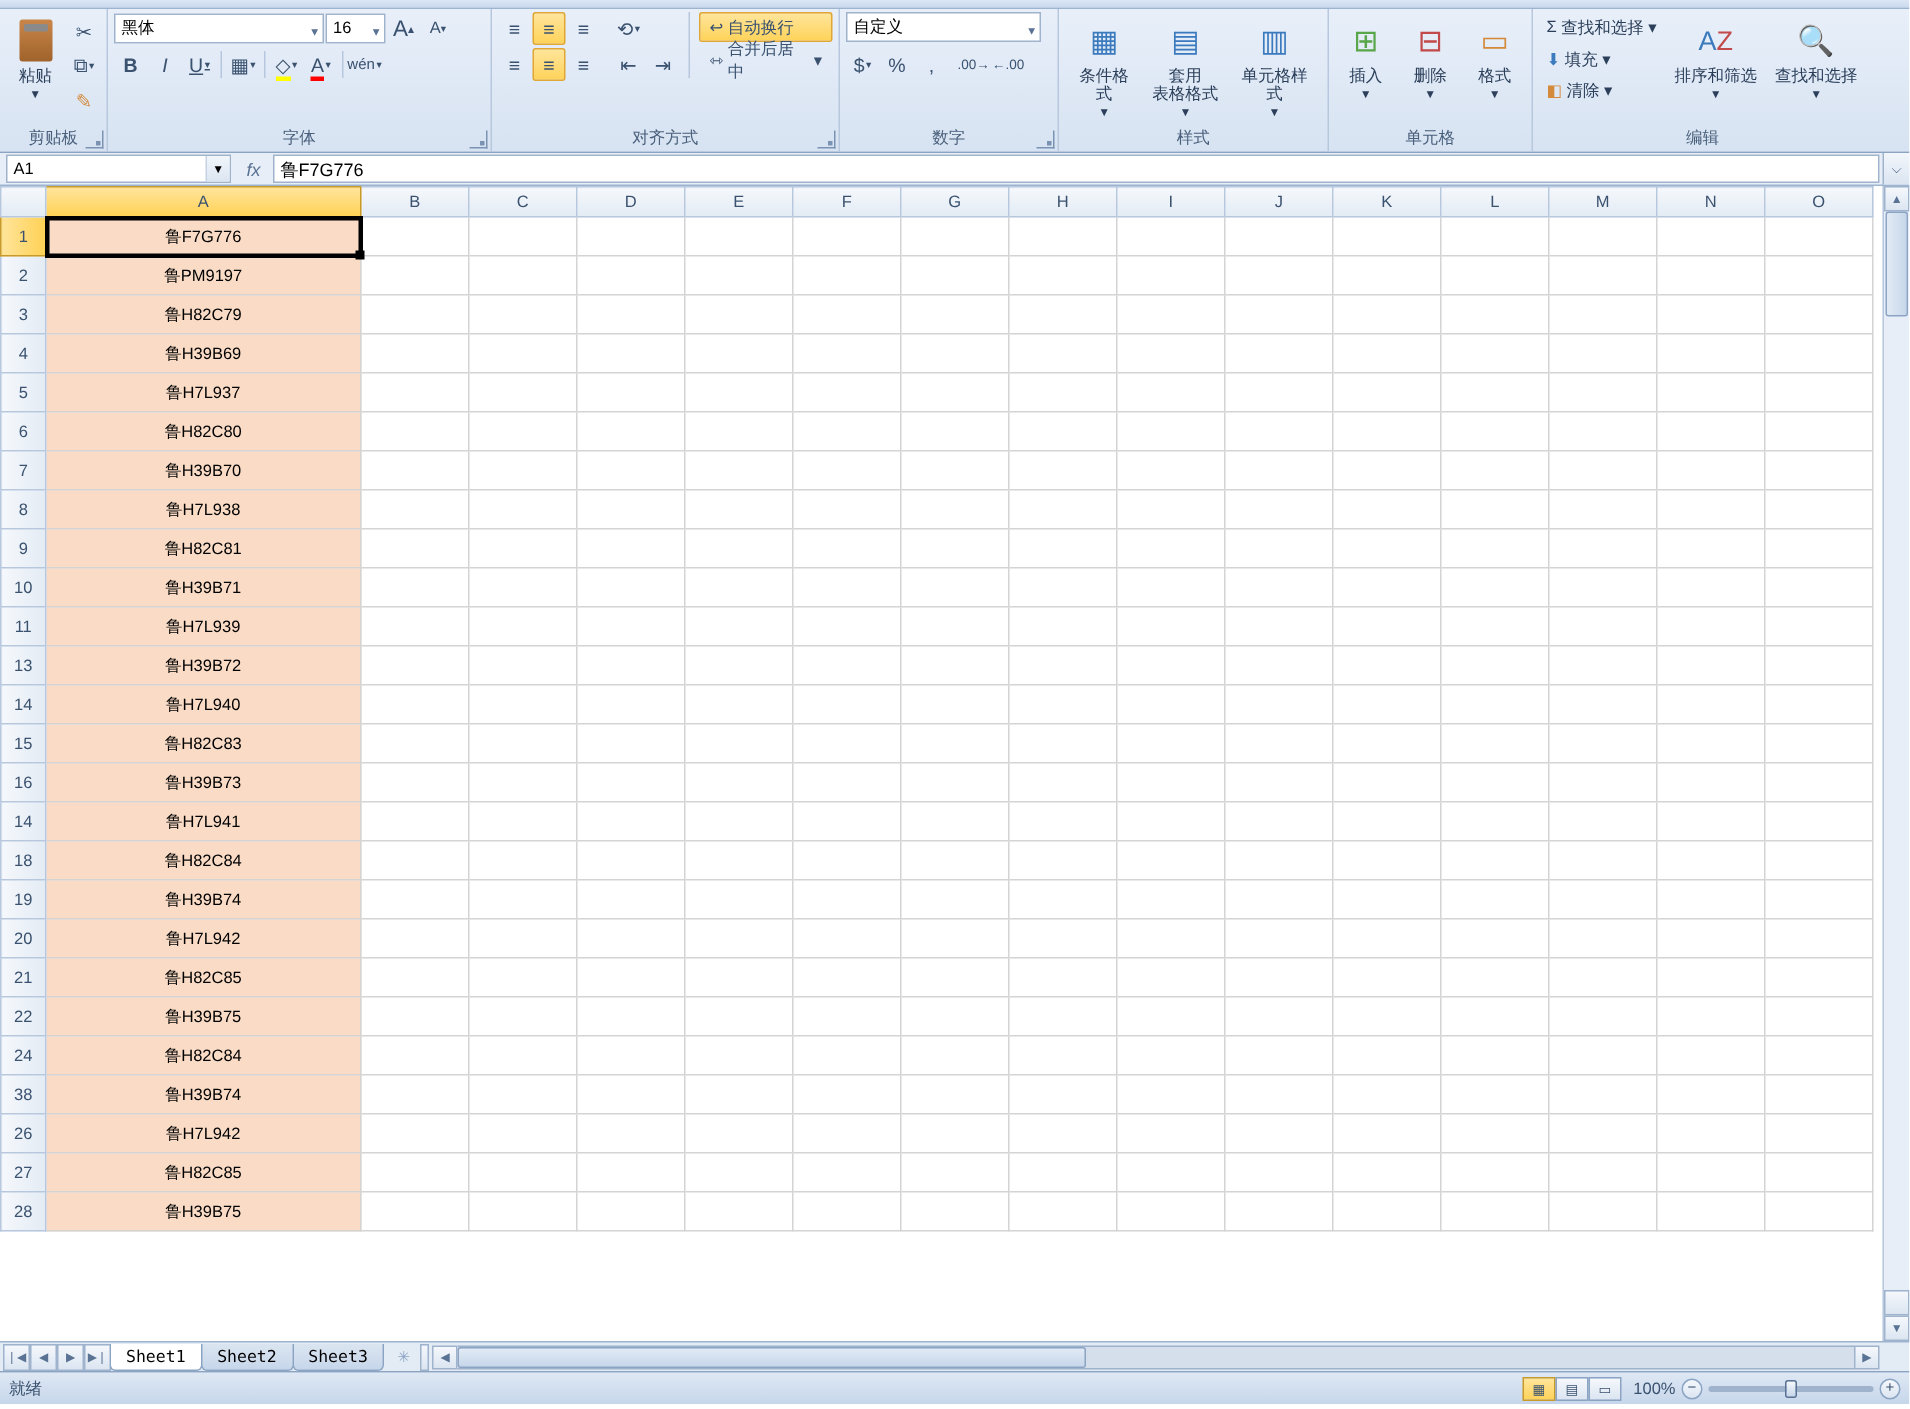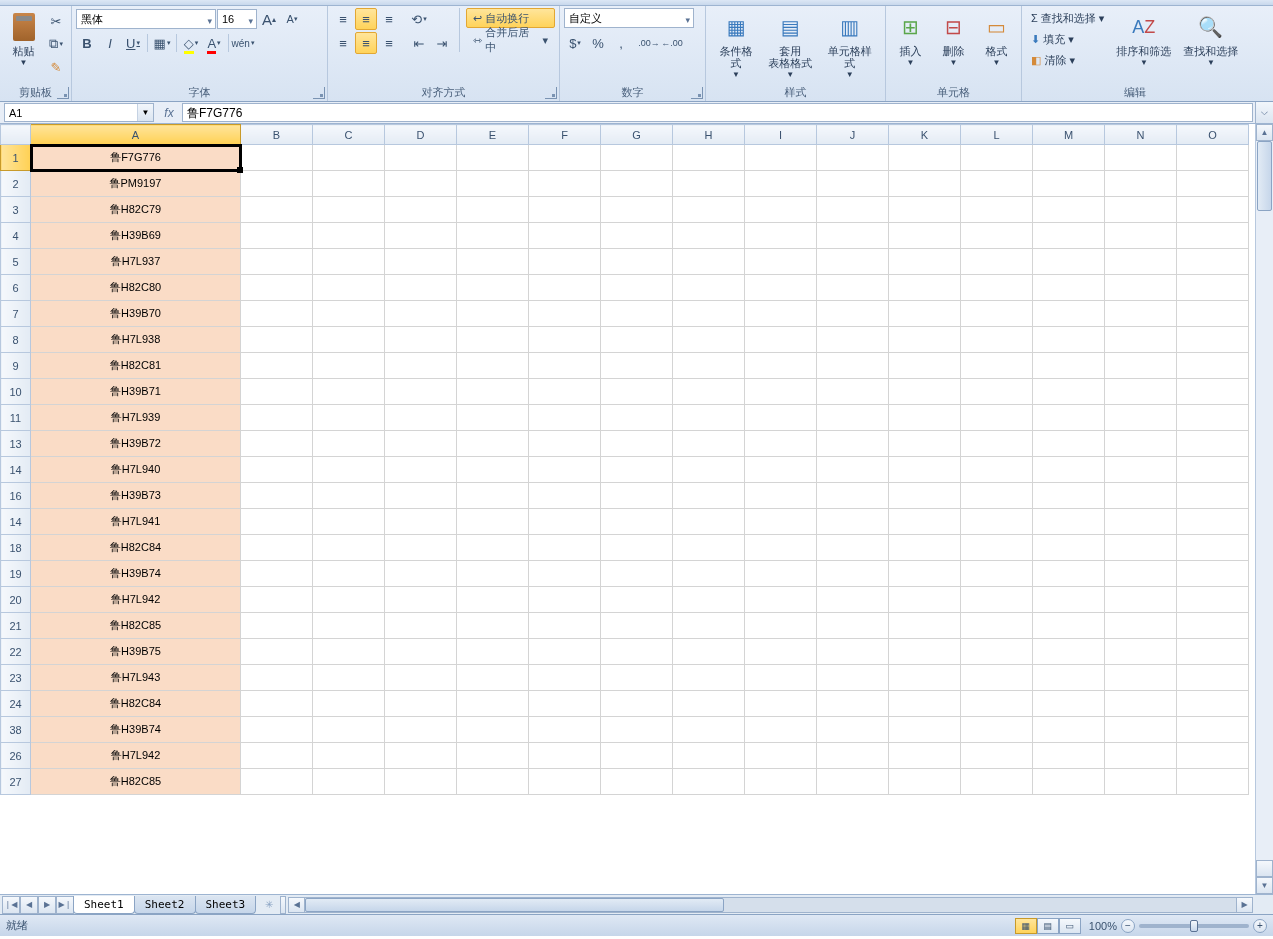--- a/index.html
+++ b/index.html
@@ -563,20 +563,38 @@
             <td class="cell"></td>
             <td class="cell"></td>
             <td class="cell"></td>
             <td class="cell"></td>
             <td class="cell"></td>
             <td class="cell"></td>
             <td class="cell"></td>
             <td class="cell"></td>
           </tr>
           <tr>
+            <th>15</th>
+            <td class="cell colA">鲁H82C83</td>
+            <td class="cell"></td>
+            <td class="cell"></td>
+            <td class="cell"></td>
+            <td class="cell"></td>
+            <td class="cell"></td>
+            <td class="cell"></td>
+            <td class="cell"></td>
+            <td class="cell"></td>
+            <td class="cell"></td>
+            <td class="cell"></td>
+            <td class="cell"></td>
+            <td class="cell"></td>
+            <td class="cell"></td>
+            <td class="cell"></td>
+          </tr>
+          <tr>
             <th>16</th>
             <td class="cell colA">鲁H39B73</td>
             <td class="cell"></td>
             <td class="cell"></td>
             <td class="cell"></td>
             <td class="cell"></td>
             <td class="cell"></td>
             <td class="cell"></td>
             <td class="cell"></td>
             <td class="cell"></td>
@@ -689,38 +707,20 @@
             <td class="cell"></td>
             <td class="cell"></td>
             <td class="cell"></td>
             <td class="cell"></td>
             <td class="cell"></td>
             <td class="cell"></td>
             <td class="cell"></td>
             <td class="cell"></td>
           </tr>
           <tr>
-            <th>23</th>
-            <td class="cell colA">鲁H7L943</td>
-            <td class="cell"></td>
-            <td class="cell"></td>
-            <td class="cell"></td>
-            <td class="cell"></td>
-            <td class="cell"></td>
-            <td class="cell"></td>
-            <td class="cell"></td>
-            <td class="cell"></td>
-            <td class="cell"></td>
-            <td class="cell"></td>
-            <td class="cell"></td>
-            <td class="cell"></td>
-            <td class="cell"></td>
-            <td class="cell"></td>
-          </tr>
-          <tr>
             <th>24</th>
             <td class="cell colA">鲁H82C84</td>
             <td class="cell"></td>
             <td class="cell"></td>
             <td class="cell"></td>
             <td class="cell"></td>
             <td class="cell"></td>
             <td class="cell"></td>
             <td class="cell"></td>
             <td class="cell"></td>
@@ -763,20 +763,38 @@
             <td class="cell"></td>
             <td class="cell"></td>
             <td class="cell"></td>
             <td class="cell"></td>
             <td class="cell"></td>
             <td class="cell"></td>
           </tr>
           <tr>
             <th>27</th>
             <td class="cell colA">鲁H82C85</td>
+            <td class="cell"></td>
+            <td class="cell"></td>
+            <td class="cell"></td>
+            <td class="cell"></td>
+            <td class="cell"></td>
+            <td class="cell"></td>
+            <td class="cell"></td>
+            <td class="cell"></td>
+            <td class="cell"></td>
+            <td class="cell"></td>
+            <td class="cell"></td>
+            <td class="cell"></td>
+            <td class="cell"></td>
+            <td class="cell"></td>
+          </tr>
+          <tr>
+            <th>28</th>
+            <td class="cell colA">鲁H39B75</td>
             <td class="cell"></td>
             <td class="cell"></td>
             <td class="cell"></td>
             <td class="cell"></td>
             <td class="cell"></td>
             <td class="cell"></td>
             <td class="cell"></td>
             <td class="cell"></td>
             <td class="cell"></td>
             <td class="cell"></td>

